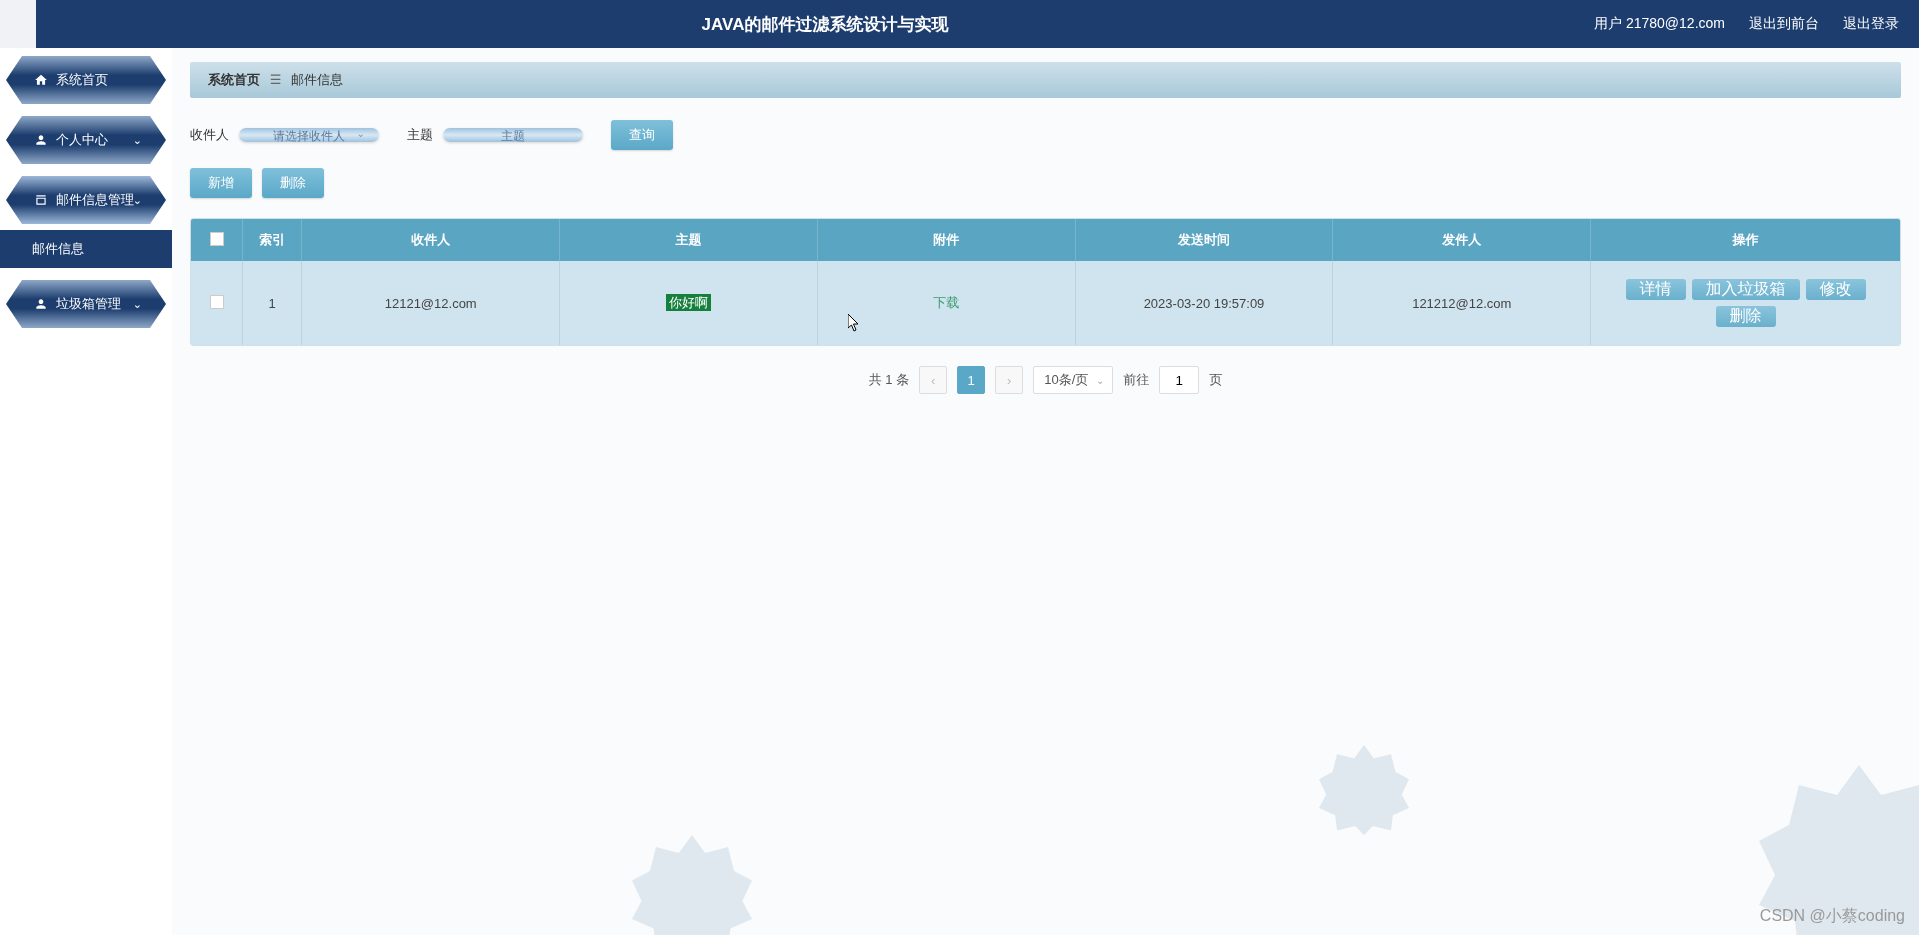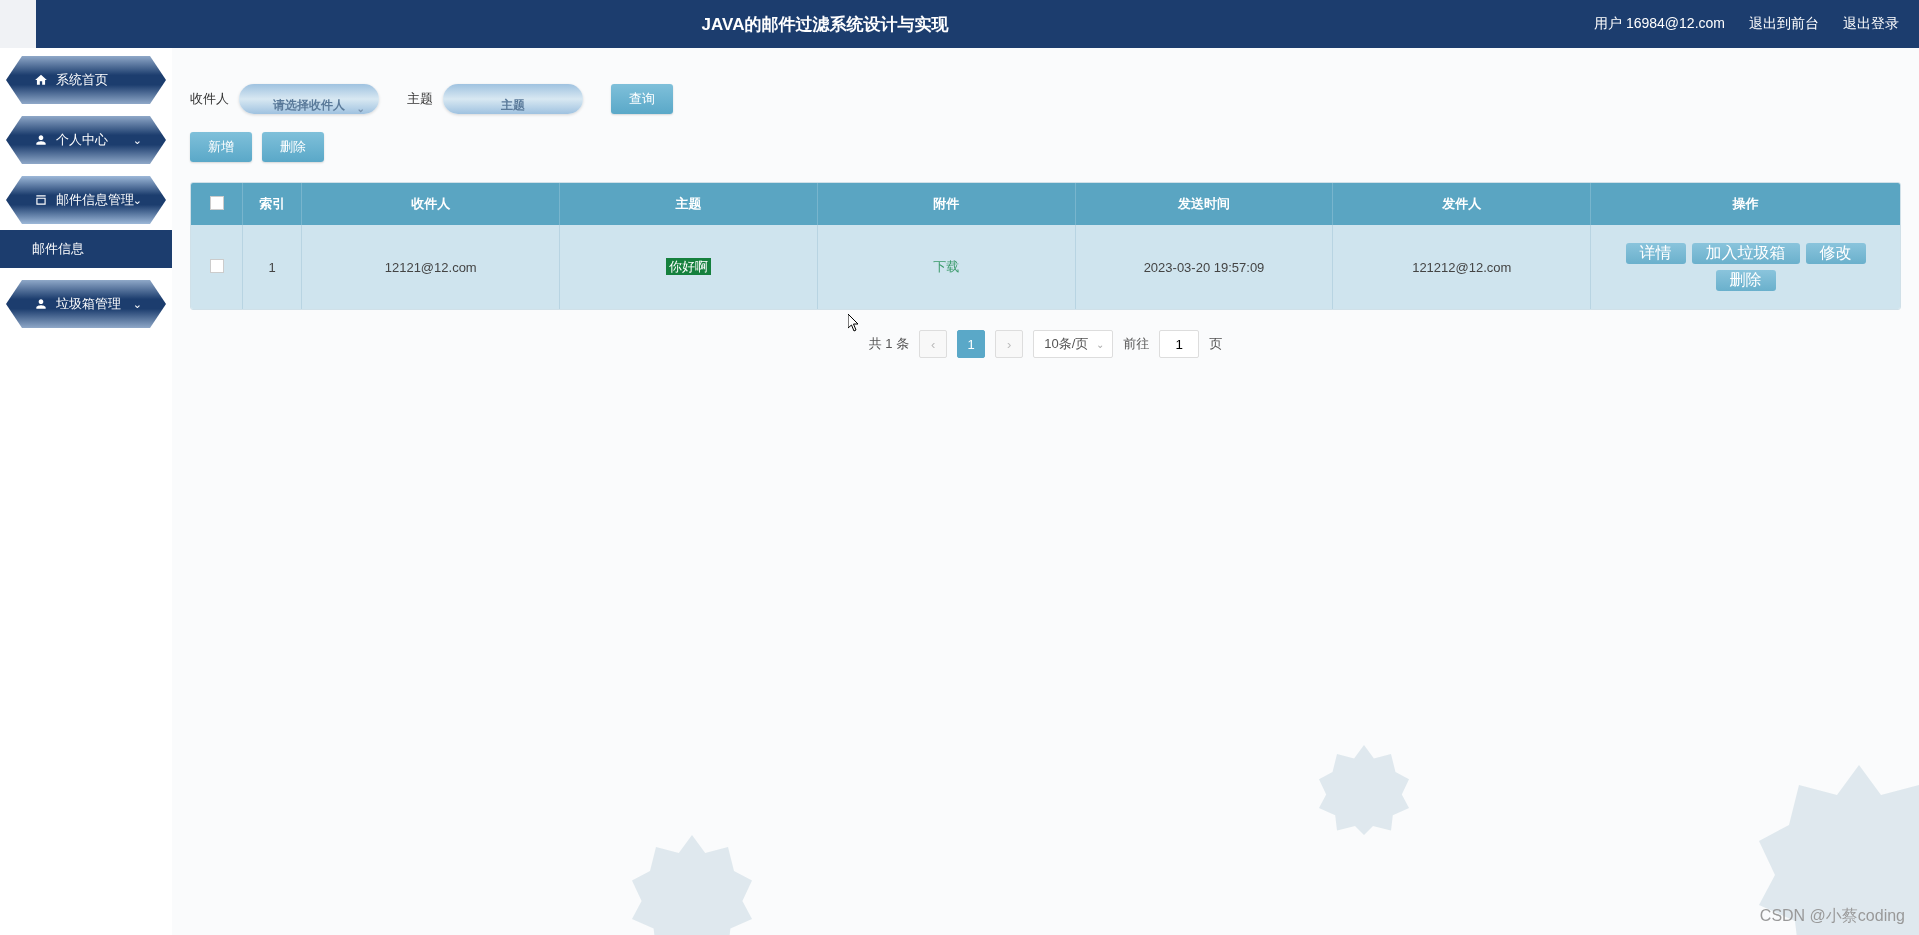--- a/index.html
+++ b/index.html
@@ -74,33 +74,32 @@
     .filter-row {
       display: flex;
       align-items: center;
       gap: 10px;
       margin-top: 22px;
       font-size: 13px;
       color: #333;
     }
     .pill-select, .pill-input {
       width: 140px;
-      height: 30px;
+      height: 14px;
       border: none;
       border-radius: 15px;
       background: linear-gradient(to bottom, #9fc2e0, #d8e8f2 50%, #9fc2e0);
       text-align: center;
       color: #5a7a9a;
       font-size: 12px;
       display: flex;
-      align-items: flex-end;
+      align-items: flex-start;
       justify-content: center;
       position: relative;
       box-shadow: 0 1px 3px rgba(0,0,0,0.15);
-      font-weight: bold;
     }
     .pill-select .chev { position: absolute; right: 14px; font-size: 10px; color: #7a95b0; }
     
     .btn {
       height: 30px;
       padding: 0 18px;
       border: none;
       border-radius: 3px;
       background: linear-gradient(to bottom, #7fc0da, #5aa8c8);
       color: #fff;
@@ -191,21 +190,21 @@
     
     .watermark { position: absolute; right: 14px; bottom: 8px; color: #999; font-size: 16px; }
     .cursor { position: absolute; left: 676px; top: 266px; font-size: 16px; color: #000; pointer-events: none; }
   </style>
 </head>
 <body>
 
 <div class="header">
   <div class="header-title">JAVA的邮件过滤系统设计与实现</div>
   <div class="header-right">
-    <span>用户 16984@12.com</span>
+    <span>用户 21780@12.com</span>
     <span>退出到前台</span>
     <span>退出登录</span>
   </div>
 </div>
 
 <div class="layout">
   <div class="sidebar">
     <div class="nav-item">
       <span class="icon">
         <svg width="14" height="14" viewBox="0 0 24 24" fill="#fff">
@@ -240,20 +239,25 @@
         <svg width="14" height="14" viewBox="0 0 24 24" fill="#fff">
             <path d="M12 12c2.21 0 4-1.79 4-4s-1.79-4-4-4-4 1.79-4 4 1.79 4 4 4zm0 2c-2.67 0-8 1.34-8 4v2h16v-2c0-2.66-5.33-4-8-4z"></path>
           </svg>
       </span>
       <span>垃圾箱管理</span>
       <span class="chevron">⌄</span>
     </div>
   </div>
 
   <div class="main">
+    <div class="breadcrumb">
+      <span class="bc-first">系统首页</span>
+      <span class="bc-sep">☰</span>
+      <span>邮件信息</span>
+    </div>
 
     <div class="filter-row">
       <span>收件人</span>
       <div class="pill-select">
         <span>请选择收件人</span>
         <span class="chev">⌄</span>
       </div>
       <span style="margin-left:18px">主题</span>
       <div class="pill-input">
         <span>主题</span>

